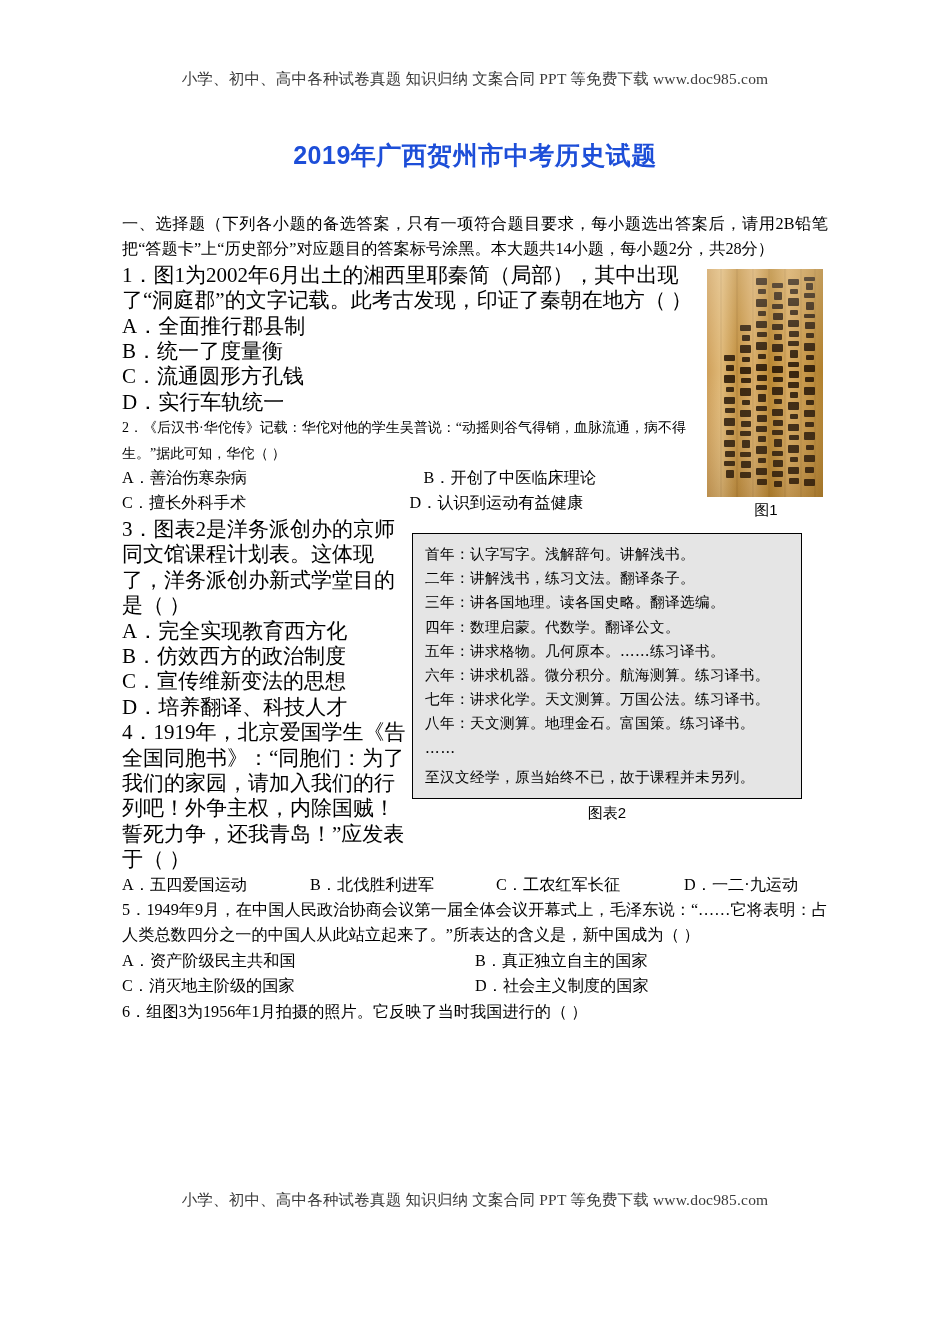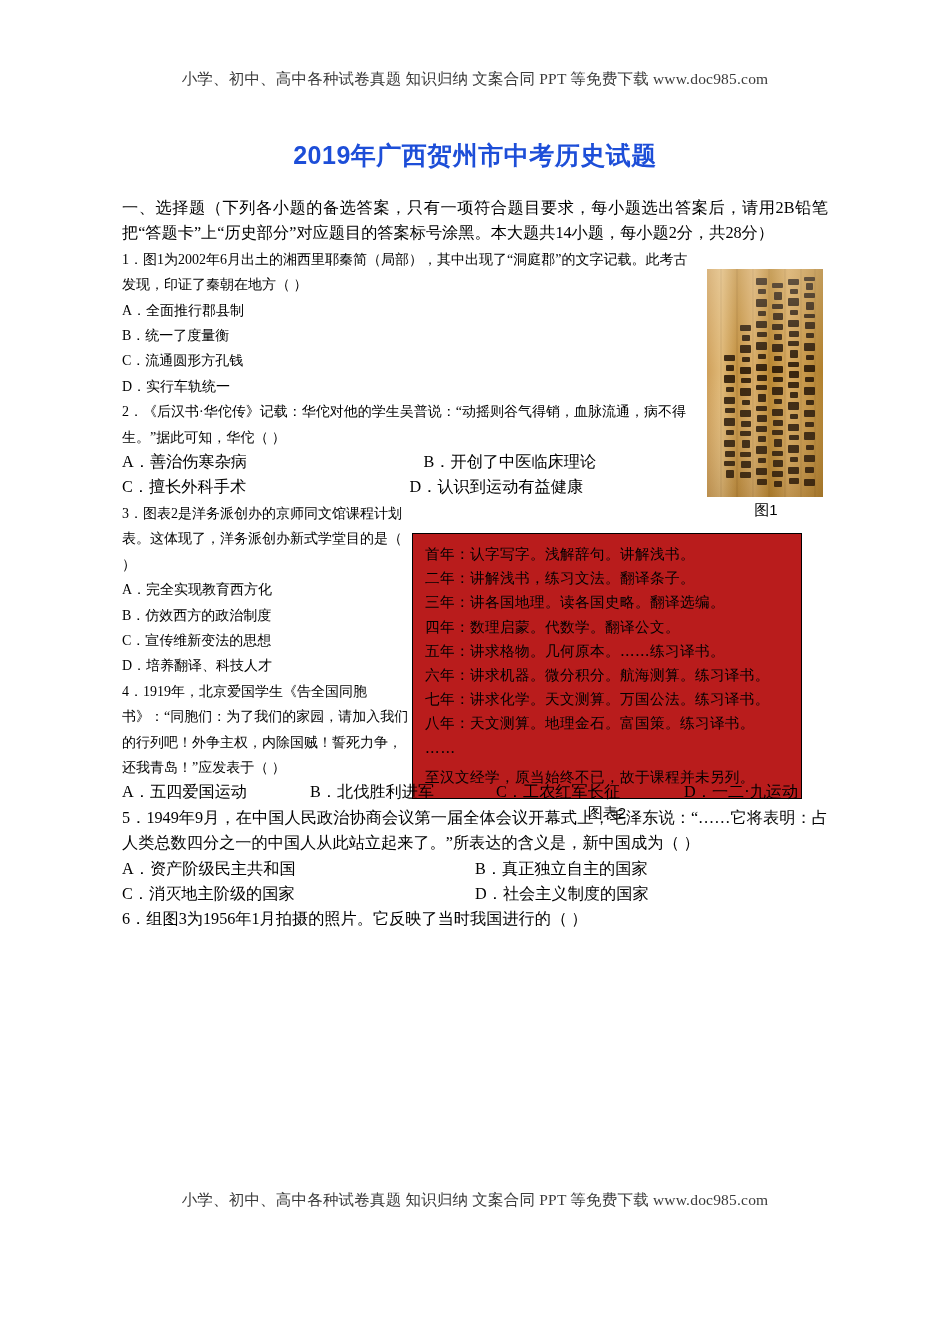--- a/index.html
+++ b/index.html
@@ -60,26 +60,26 @@
     width: 706px;
   }
 
   .para {
     font-size: 16.2px;
     line-height: 25.4px;
     text-align: justify;
     text-justify: inter-ideograph;
   }
 
-  .intro { margin-bottom: 0px; }
+  .intro { margin-bottom: 0px; margin-top: 16px; }
 
   
   .col-narrow {
     width: 290px;
-    font-size: 14px;
+    font-size: 21px;
     line-height: 25.4px;
   }
   .col-narrow-wide {
     width: 575px;
     font-size: 14px;
     line-height: 25.4px;
   }
 
   .opt-row {
     display: flex;
@@ -131,21 +131,21 @@
   
   .fig2-wrap {
     position: absolute;
     left: 412px;
     top: 533px;
     width: 390px;
   }
   .fig2-box {
     border: 1.5px solid #000;
     padding: 8px 10px 9px 12px;
-    background: #b91c1c;
+    background: #e5e5e5;
   }
   .fig2-line {
     font-family: "DejaVu Serif", "Liberation Serif", serif;
     font-size: 14.6px;
     line-height: 24.2px;
     white-space: nowrap;
     letter-spacing: 0.4px;
   }
   .fig2-line.ellipsis { letter-spacing: 1px; }
   .fig2-line.tail { margin-top: 5px; }

